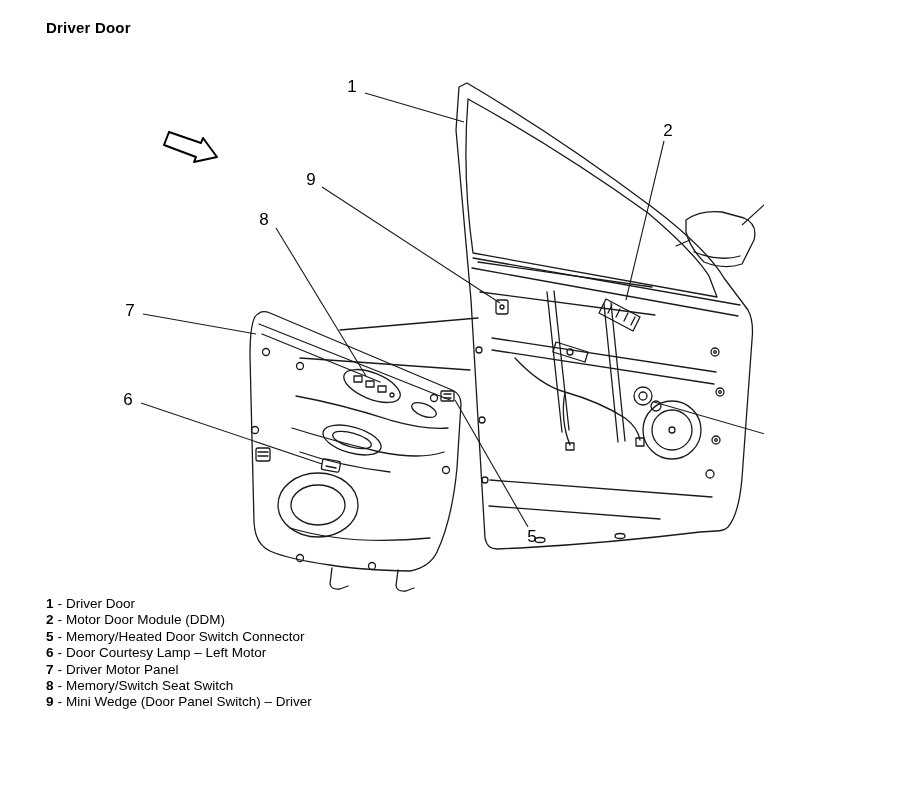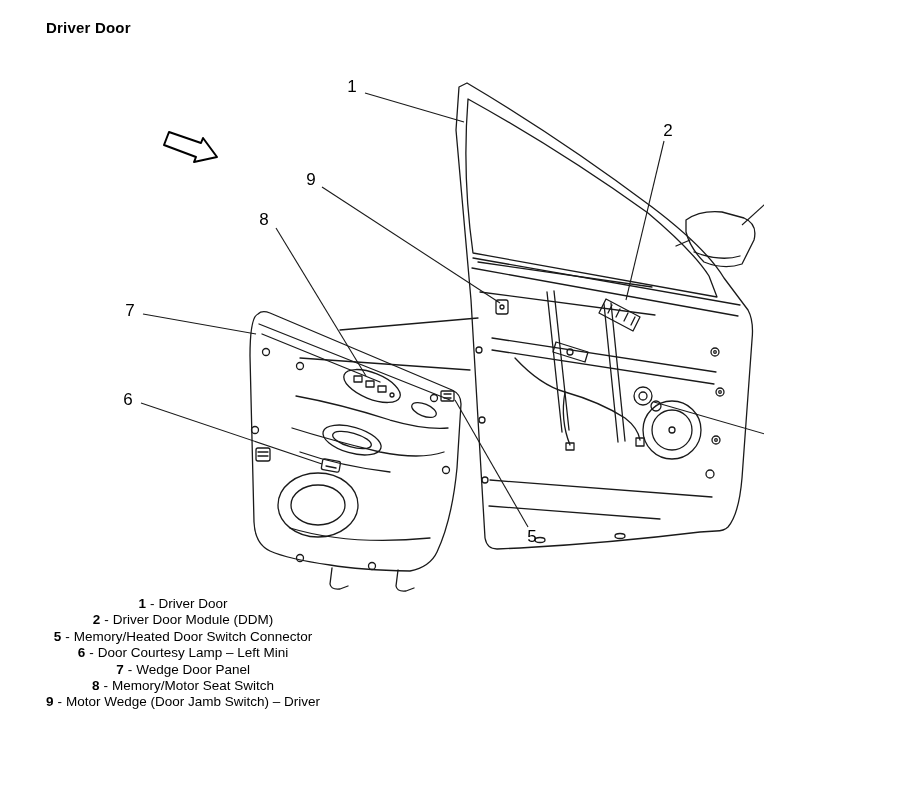--- a/index.html
+++ b/index.html
@@ -55,21 +55,21 @@
     font-weight: 400;
     color: #000;
   }
   .legend {
     position: absolute;
     left: 46px;
     top: 596px;
     font-size: 13.5px;
     line-height: 16.4px;
   }
-  .legend-row { white-space: nowrap; text-align: center; }
+  .legend-row { white-space: nowrap; }
   .legend-row .num { font-weight: bold; }
   .legend-row .sep { margin: 0 4px; }
 </style>
 </head>
 <body>
 
 <div class="page">
 
   <h1 class="title">Driver Door</h1>
 
@@ -225,32 +225,32 @@
   <div class="callout" style="left:128px;top:400px">6</div>
   <div class="callout" style="left:130px;top:311px">7</div>
   <div class="callout" style="left:264px;top:220px">8</div>
   <div class="callout" style="left:311px;top:180px">9</div>
 
   <div class="legend">
     <div class="legend-row">
       <span class="num">1</span><span class="sep">-</span><span class="lab">Driver Door</span>
     </div>
     <div class="legend-row">
-      <span class="num">2</span><span class="sep">-</span><span class="lab">Driver Door Module (DDM)</span>
+      <span class="num">2</span><span class="sep">-</span><span class="lab">Motor Door Module (DDM)</span>
     </div>
     <div class="legend-row">
       <span class="num">5</span><span class="sep">-</span><span class="lab">Memory/Heated Door Switch Connector</span>
     </div>
     <div class="legend-row">
-      <span class="num">6</span><span class="sep">-</span><span class="lab">Door Courtesy Lamp – Left Mini</span>
-    </div>
-    <div class="legend-row">
-      <span class="num">7</span><span class="sep">-</span><span class="lab">Wedge Door Panel</span>
-    </div>
-    <div class="legend-row">
-      <span class="num">8</span><span class="sep">-</span><span class="lab">Memory/Motor Seat Switch</span>
-    </div>
-    <div class="legend-row">
-      <span class="num">9</span><span class="sep">-</span><span class="lab">Motor Wedge (Door Jamb Switch) – Driver</span>
+      <span class="num">6</span><span class="sep">-</span><span class="lab">Door Courtesy Lamp – Left Motor</span>
+    </div>
+    <div class="legend-row">
+      <span class="num">7</span><span class="sep">-</span><span class="lab">Driver Motor Panel</span>
+    </div>
+    <div class="legend-row">
+      <span class="num">8</span><span class="sep">-</span><span class="lab">Memory/Switch Seat Switch</span>
+    </div>
+    <div class="legend-row">
+      <span class="num">9</span><span class="sep">-</span><span class="lab">Mini Wedge (Door Panel Switch) – Driver</span>
     </div>
   </div>
 
 </div>
 
 </body></html>

